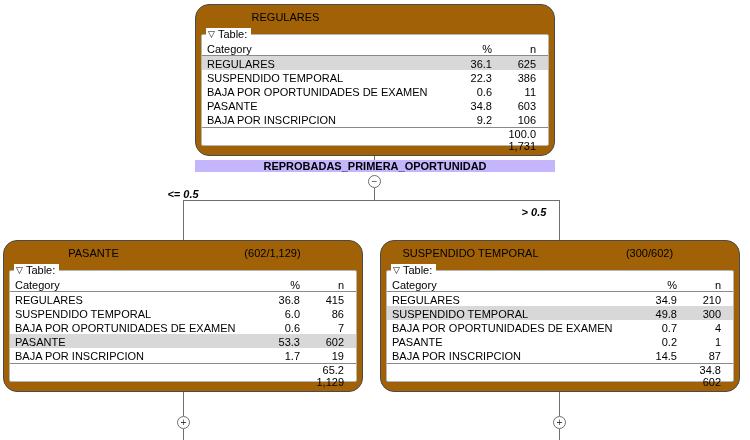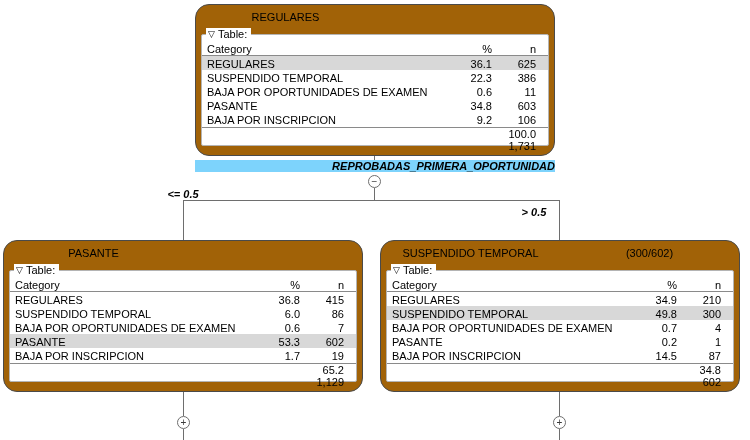--- a/index.html
+++ b/index.html
@@ -33,22 +33,22 @@
   .total{height:18px;border-top:1px solid #8a8a8a;margin-top:1px;flex-direction:column;}
   .vline{position:absolute;width:1px;background:#6e6e6e;}
   .hline{position:absolute;height:1px;background:#6e6e6e;}
   .pm{
     position:absolute;width:13px;height:13px;box-sizing:border-box;
     border:1px solid #6e6e6e;border-radius:50%;background:#fff;
     display:flex;align-items:center;justify-content:center;
     font-size:10px;line-height:1;color:#3a3a3a;cursor:pointer;
   }
   .split-label{
-    position:absolute;text-align:right;font-weight:bold;font-style:italic;
-    white-space:nowrap;background:#7dd3fc;
+    position:absolute;text-align:center;font-weight:bold;
+    white-space:nowrap;background:#c4b5fd;
   }
   .branch-label{
     position:absolute;text-align:center;font-weight:bold;font-style:italic;
     white-space:nowrap;
   }
 </style>
 </head>
 <body>
 
 <div class="node" style="left:195px;top:4px;">
@@ -106,20 +106,21 @@
 <div class="vline" style="left:374px;top:188px;height:12px;"></div>
 <div class="hline" style="left:183px;top:200px;width:377px;"></div>
 <div class="vline" style="left:183px;top:200px;height:40px;"></div>
 <div class="vline" style="left:559px;top:200px;height:40px;"></div>
 <div class="branch-label" style="left:133px;top:188px;width:100px;">&lt;= 0.5</div>
 <div class="branch-label" style="left:484px;top:206px;width:100px;">&gt; 0.5</div>
 
 <div class="node" style="left:3px;top:240px;">
   <div class="node-header">
     <span class="t">PASANTE</span>
+    <span class="c">(602/1,129)</span>
   </div>
   <div class="tgroup">
     <span class="tgroup-label">
       <span class="tri">▽</span>
       <span>Table:</span>
     </span>
     <div class="trow thead">
       <span class="c-cat">Category</span>
       <span class="c-pct">%</span>
       <span class="c-n">n</span>

